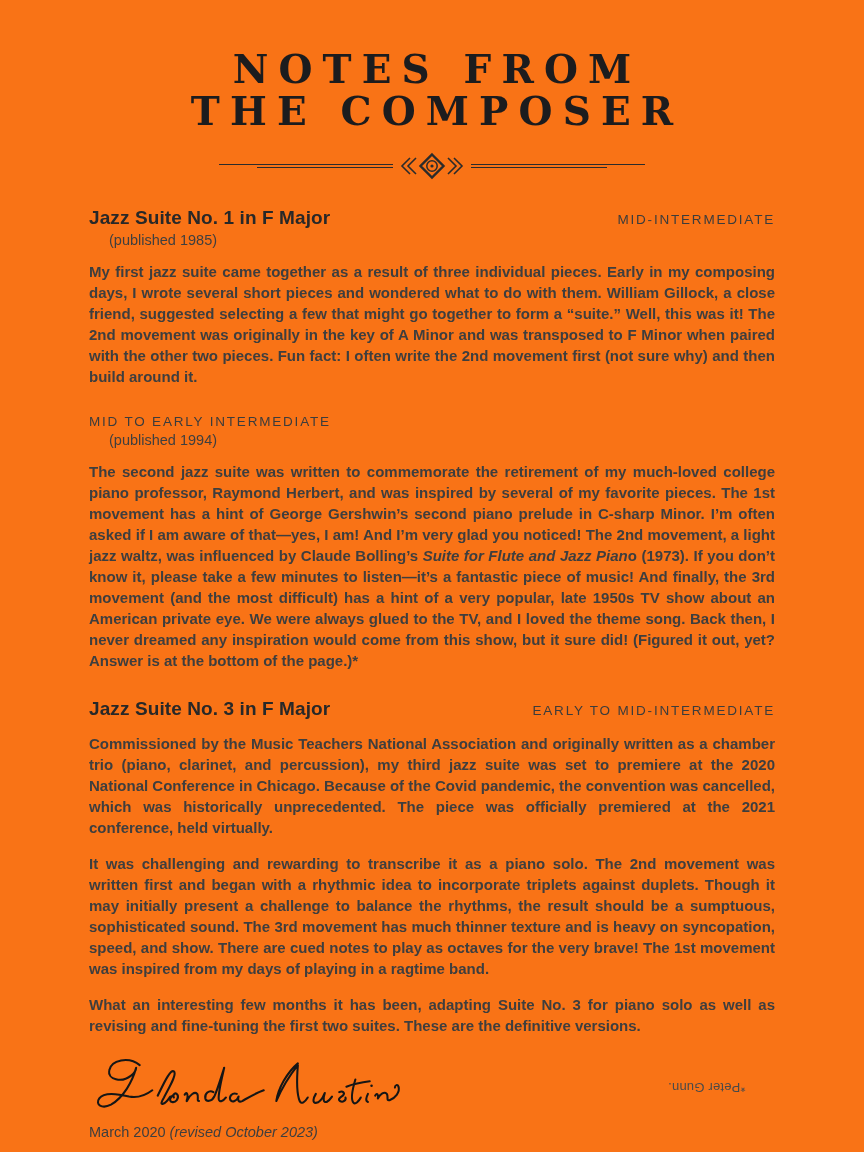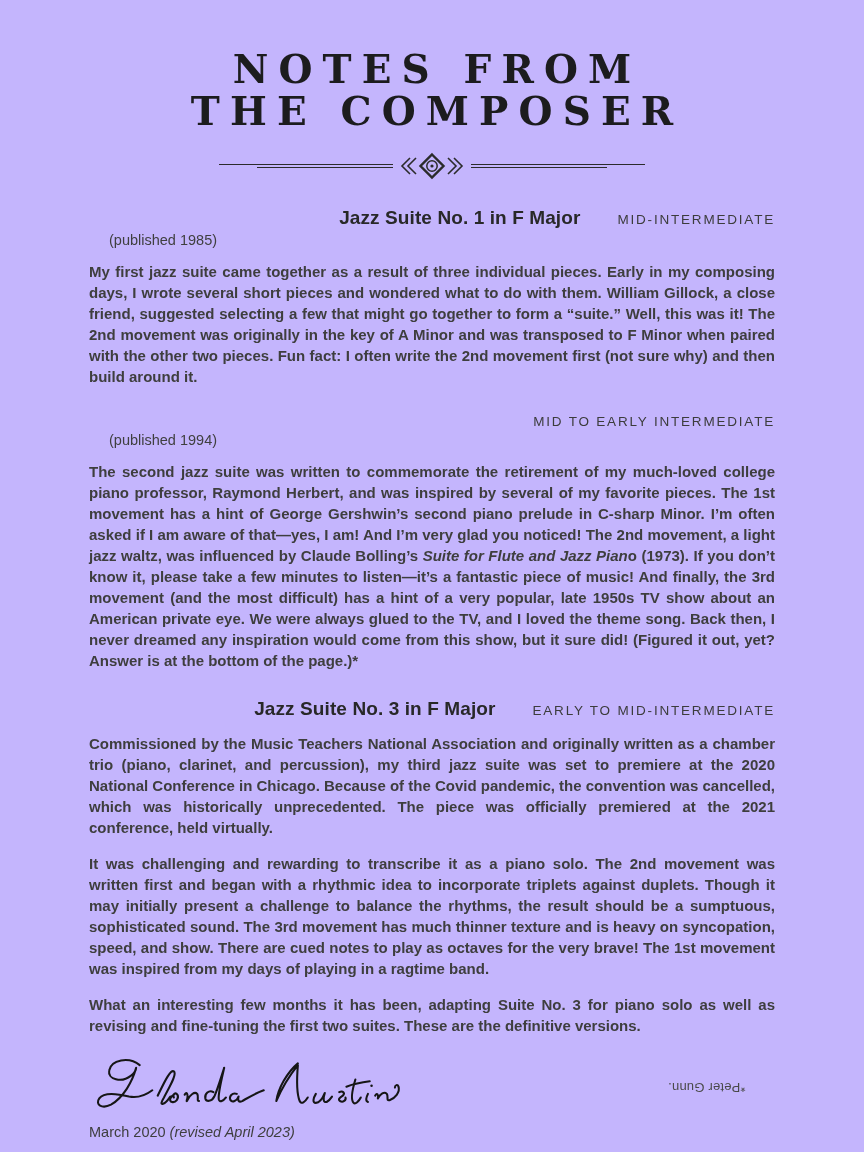--- a/index.html
+++ b/index.html
@@ -1,36 +1,36 @@
 <!DOCTYPE html>
 <html><head>
 <meta charset="utf-8">
 <style>
   html,body{margin:0;padding:0;background:#e8e8e8;}
   .page{
-    width:864px;height:1152px;background:#c4b5fd;position:relative;
+    width:864px;height:1152px;background:#f97316;position:relative;
     margin:0 auto;overflow:hidden;
     font-family:"Liberation Sans",sans-serif;color:#3e3e3e;
   }
   .content{padding:48px 89px 0 89px;}
 
   
   .title{
     font-family:"DejaVu Serif","Liberation Serif",serif;
     font-weight:700;font-size:39px;line-height:1.08;
     letter-spacing:0.26em;text-align:center;color:#1c1c1e;
     margin:0;text-indent:0.26em;
   }
 
   
   .divider-wrap{text-align:center;margin-top:20px;height:28px;}
 
   
   .section{margin-top:27px;}
-  .section-head{display:flex;justify-content:flex-end;align-items:baseline;gap:37px;}
+  .section-head{display:flex;justify-content:space-between;align-items:baseline;gap:37px;}
   .section-title{
     font-size:19px;font-weight:700;color:#282828;letter-spacing:0.1px;
   }
   .section-level{
     font-size:13.5px;color:#3c3c3c;letter-spacing:1.8px;font-weight:400;
   }
   .published{font-size:14.5px;color:#3f3f3f;margin-top:3px;margin-left:20px;}
   .para{
     font-size:15px;line-height:1.4;text-align:justify;color:#3e3e3e;
     margin-top:13px;
@@ -118,19 +118,19 @@
           <path d="M228,10 C216,20 206,38 204,52 C210,38 220,22 228,12 C227,24 226,42 230,52 C232,56 236,53 239,48"></path>
           <path d="M248,44 C245,49 244,54 248,54 C252,54 256,48 258,43 C256,49 256,54 260,53 C262,52 264,50 266,47"></path>
           <path d="M274,42 C278,40 281,43 278,46 C275,48 272,50 275,52 C278,54 282,51 281,48"></path>
           <path d="M292,28 C289,38 286,50 290,54 C292,56 296,52 298,48"></path>
           <path d="M282,36 C290,33 300,31 308,30"></path>
           <path d="M306,44 C304,48 303,52 306,53"></path>
           <circle cx="310" cy="35" r="1.4" fill="#161616" stroke="none"></circle>
           <path d="M314,46 C316,42 318,45 317,49 C320,44 324,41 327,44 C329,47 326,52 330,51 C336,49 342,42 340,36 C339,33 336,34 336,37"></path>
         </g>
       </svg>
-      <div class="date-line"><span>March 2020 </span><span class="it">(revised April 2023)</span></div>
+      <div class="date-line"><span>March 2020 </span><span class="it">(revised October 2023)</span></div>
     </div>
 
   </div>
 
   <div class="footnote">*Peter Gunn.</div>
 </div>
 
 </body></html>

